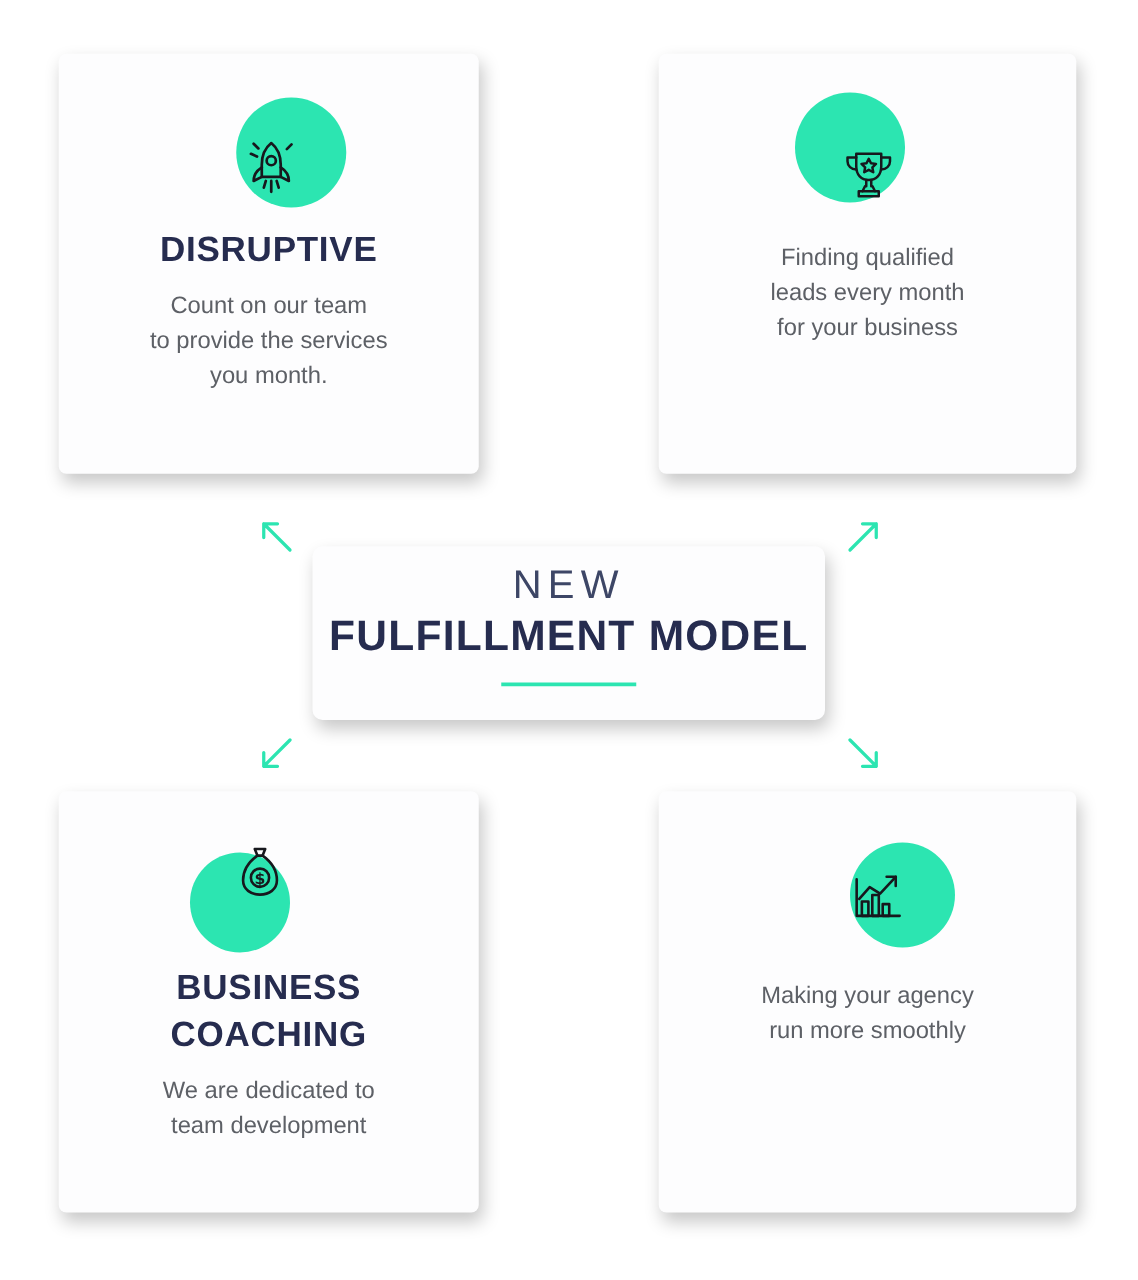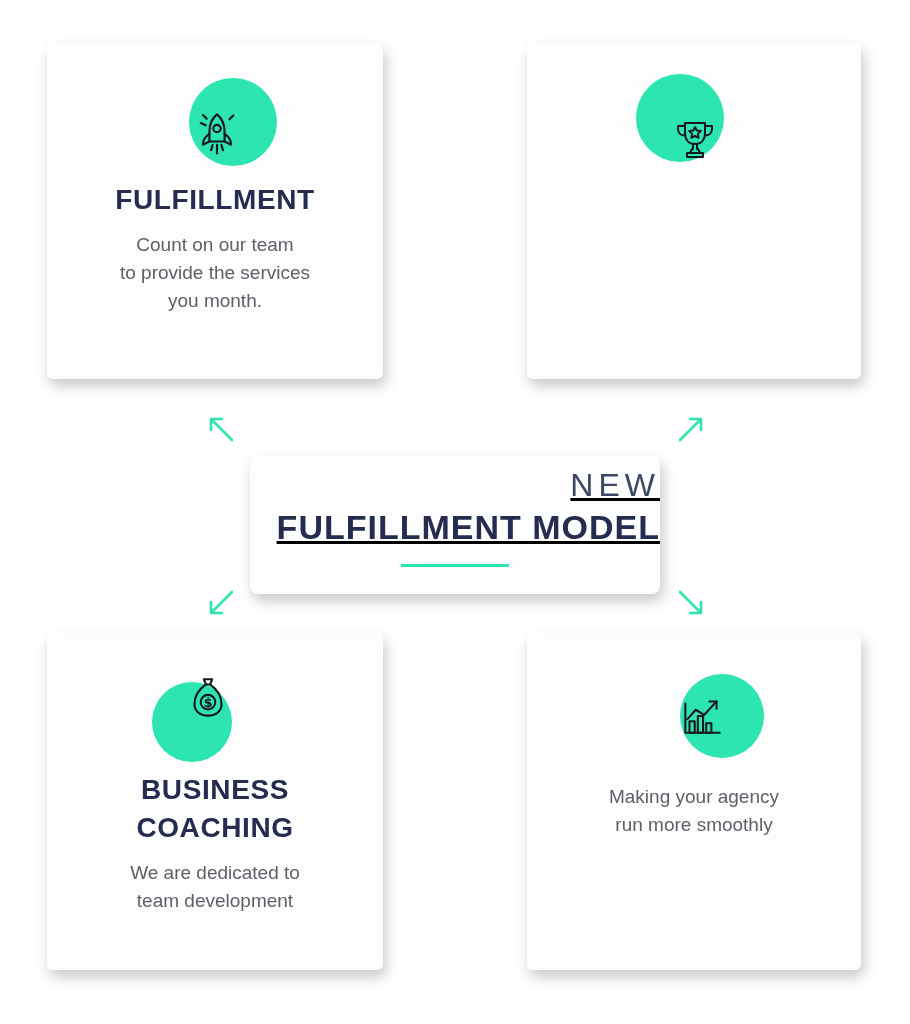--- a/index.html
+++ b/index.html
@@ -43,24 +43,24 @@
     font-size:28px;font-weight:800;color:var(--heading);
     letter-spacing:0.6px;line-height:1.35;white-space:pre-line;
     margin:0 10px;
   }
   .card-desc{
     font-size:19px;color:var(--body);line-height:1.48;
     white-space:pre-line;margin-top:12px;
   }
 
   .center-box{
-    position:absolute;left:250px;top:455px;width:410px;height:139px;
+    position:absolute;left:250px;top:437px;width:410px;height:139px;
     background:var(--card_bg);border-radius:8px;
     box-shadow:3px 7px 14px rgba(0,0,0,0.22);
-    text-align:right;padding-top:12px;text-decoration:underline;
+    text-align:center;padding-top:12px;
   }
   .center-sub{
     font-size:32px;font-weight:400;color:#3d4666;letter-spacing:5px;
   }
   .center-title{
     font-size:34px;font-weight:800;color:var(--heading);letter-spacing:1px;
     margin-top:4px;
   }
   .center-underline{
     width:108px;height:3px;background:var(--accent);margin:17px auto 0;
@@ -91,41 +91,44 @@
         <path d="M31 23 C35 25.5 37 29.5 37 33 L31 30"></path>
         <path d="M24 33 V41"></path>
         <path d="M20 33 L18.5 38"></path>
         <path d="M28 33 L29.5 38"></path>
         <path d="M9 13 L13.5 15"></path>
         <path d="M11 5.5 L14.5 9"></path>
         <path d="M39 6 L35.5 9.5"></path>
       </svg>
     </div>
   </div>
-  <div class="card-title">FULFILLMENT</div>
+  <div class="card-title">DISRUPTIVE</div>
   <div class="card-desc">Count on our team
 to provide the services
 you month.</div>
 </div>
 
 <div class="card card-tr">
   <div class="icon-area">
     <div class="circle"></div>
     <div class="icon">
       <svg viewBox="0 0 48 48">
         <path d="M14 7 H34 V17 C34 24 30 28 24 28 C18 28 14 24 14 17 Z"></path>
         <path d="M14 10 H7 V13 C7 17 10 19.5 14 19.5"></path>
         <path d="M34 10 H41 V13 C41 17 38 19.5 34 19.5"></path>
         <path d="M24 11 L25.8 14.6 L29.8 15.1 L26.9 17.9 L27.6 21.8 L24 19.9 L20.4 21.8 L21.1 17.9 L18.2 15.1 L22.2 14.6 Z"></path>
         <path d="M22 28 V33 M26 28 V33"></path>
         <path d="M21 33 L19 37 M27 33 L29 37"></path>
         <path d="M16 37 H32 V41 H16 Z"></path>
       </svg>
     </div>
   </div>
+  <div class="card-desc">Finding qualified
+leads every month
+for your business</div>
 </div>
 
 <div class="center-box">
   <div class="center-sub">NEW</div>
   <div class="center-title">FULFILLMENT MODEL</div>
   <div class="center-underline"></div>
 </div>
 
 <div class="arrow arrow-ul">
   <svg viewBox="0 0 34 34">

